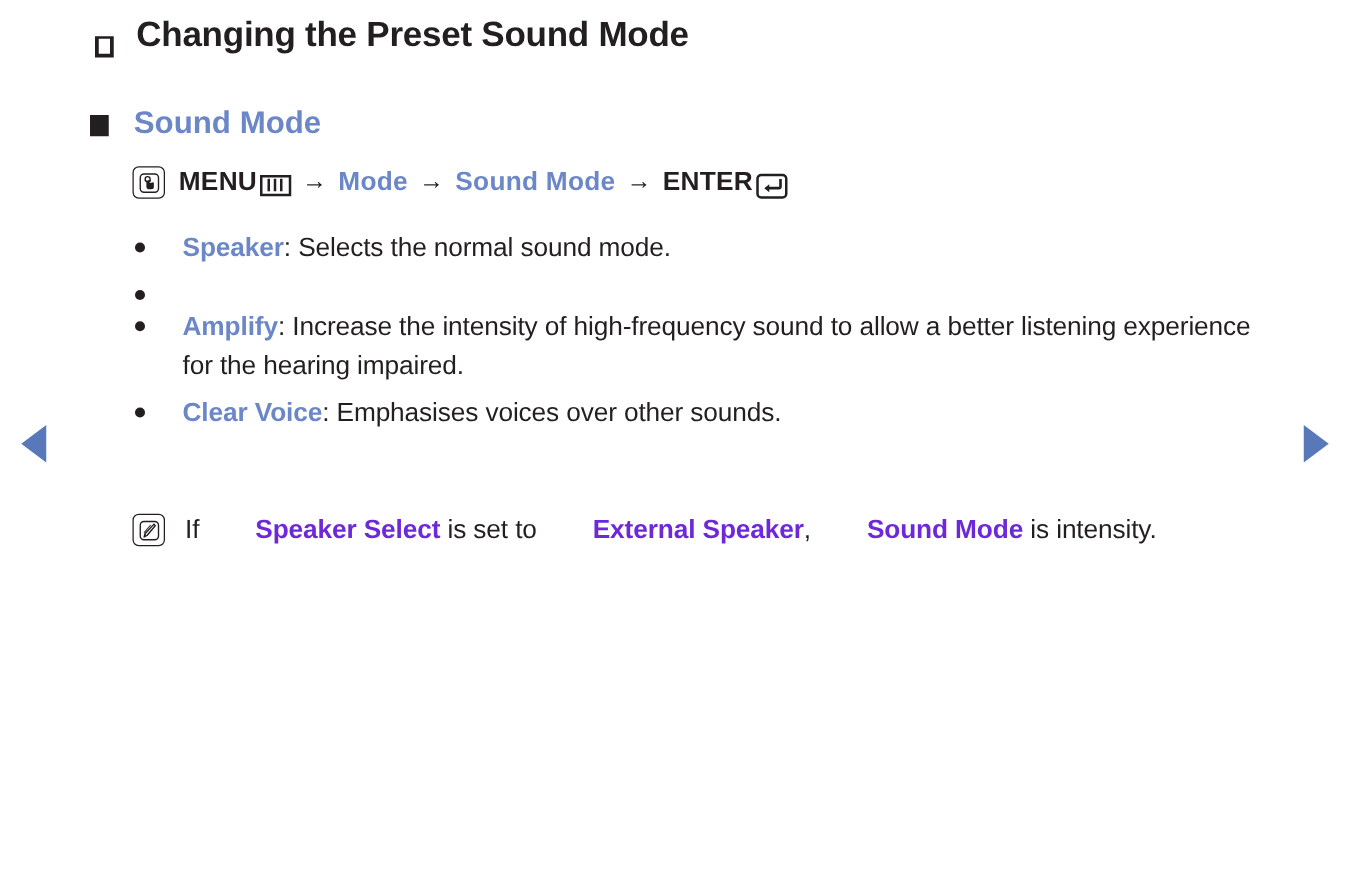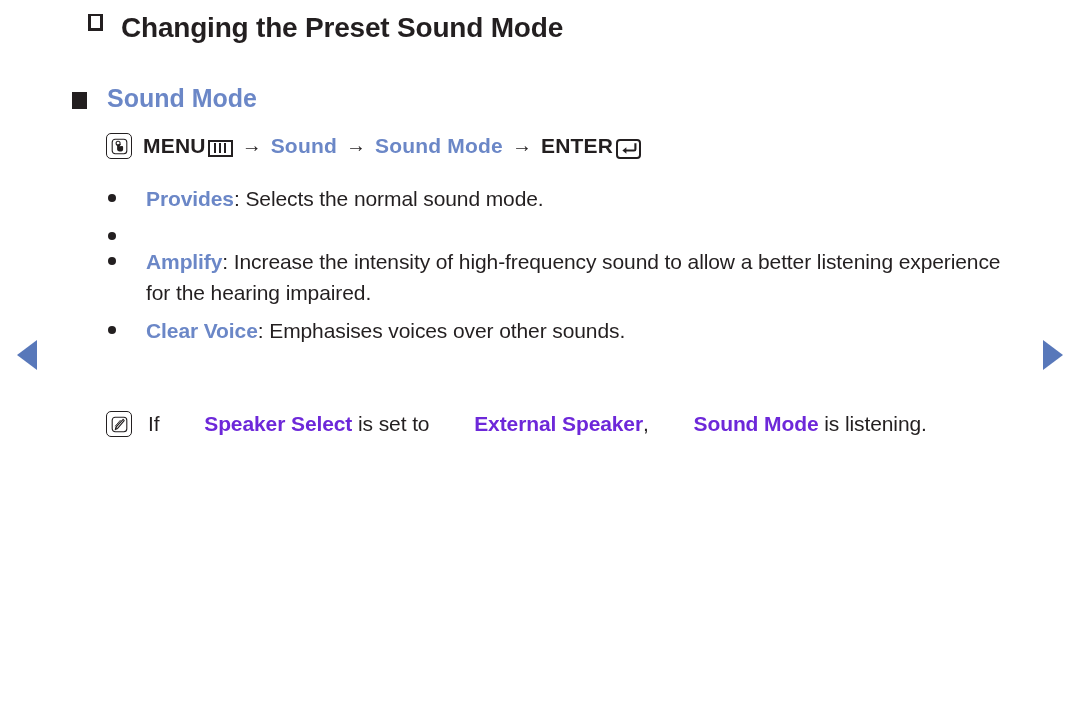--- a/index.html
+++ b/index.html
@@ -21,22 +21,21 @@
     position: absolute;
     inset: 0;
   }
 
   
   .title-row {
     position: absolute;
     left: 76px;
     top: 12px;
     display: flex;
-    align-items: flex-start;
-    margin-left: 12px;
+    align-items: flex-end;
   }
   .title-bullet {
     width: 15px;
     height: 17px;
     border: 3px solid #231f20;
     border-top-width: 2px;
     box-sizing: border-box;
     margin-right: 18px;
     position: relative;
     top: 2px;
@@ -266,38 +265,38 @@
         <path d="M6.1 6.6 L6.1 11.3 C6.1 12.6 7.2 13.4 8.6 13.4 L10.2 13.4 C11.4 13.4 12.1 12.7 12.1 11.6 L12.1 8.9 C12.1 8.2 11.6 7.8 11.0 7.9 L8.4 8.3 L9.6 6.9 C10.0 6.4 9.6 5.8 9.0 6.0 L6.1 6.6 Z" fill="#231f20"></path>
       </svg>
     </span>
     <span class="menu-word">MENU</span>
     <span class="menu-glyph-menu">
         <i></i>
         <i></i>
         <i></i>
       </span>
     <span class="menu-arrow">→</span>
-    <span class="menu-word blue">Sound</span>
+    <span class="menu-word blue">Mode</span>
     <span class="menu-arrow">→</span>
     <span class="menu-word blue">Sound Mode</span>
     <span class="menu-arrow">→</span>
     <span class="menu-word">ENTER</span>
     <span class="menu-glyph-enter">
       <svg width="16" height="12" viewBox="0 0 16 12" aria-hidden="true">
         <path d="M14.4 1.2 L14.4 6.2 C14.4 7.0 13.9 7.5 13.1 7.5 L4.6 7.5" fill="none" stroke="#231f20" stroke-width="2.1" stroke-linecap="square"></path>
         <path d="M5.4 4.3 L1.4 7.5 L5.4 10.7 Z" fill="#231f20"></path>
       </svg>
     </span>
   </div>
 
   <div class="bullets">
 
     <div class="bullet-item">
       <span class="dot"></span>
-      <span class="bullet-text"><span class="term">Provides</span><span>: </span><span>Selects the normal sound mode.</span></span>
+      <span class="bullet-text"><span class="term">Speaker</span><span>: </span><span>Selects the normal sound mode.</span></span>
     </div>
 
     <div class="bullet-item">
       <span class="dot"></span>
     </div>
 
 
     <div class="bullet-item">
       <span class="dot"></span>
       <span class="bullet-text"><span class="term">Amplify</span><span>: </span><span>Increase the intensity of high-frequency sound to allow a better listening experience for the hearing impaired.</span></span>
@@ -312,20 +311,20 @@
 
   <div class="note-row">
     <span class="note-icon">
       <svg width="17" height="17" viewBox="0 0 17 17" aria-hidden="true">
         <rect x="1.2" y="1.2" width="14.6" height="14.6" rx="3" fill="none" stroke="#231f20" stroke-width="1.1"></rect>
         <path d="M12.2 3.3 L5.0 11.0 L4.3 13.6 L6.6 12.4 L13.2 4.6 Z" fill="none" stroke="#231f20" stroke-width="1.1" stroke-linejoin="round"></path>
         <path d="M9.6 4.0 L4.2 10.2" fill="none" stroke="#231f20" stroke-width="0.9"></path>
         <path d="M4.3 13.6 L5.0 11.0 L6.1 12.0 Z" fill="#231f20"></path>
       </svg>
     </span>
-    <span class="note-text"><span>If </span><span class="term">Speaker Select</span><span> is set to </span><span class="term">External Speaker</span><span>, </span><span class="term">Sound Mode</span><span> is listening.</span></span>
+    <span class="note-text"><span>If </span><span class="term">Speaker Select</span><span> is set to </span><span class="term">External Speaker</span><span>, </span><span class="term">Sound Mode</span><span> is intensity.</span></span>
   </div>
 
   <div class="nav-arrow nav-prev"></div>
   <div class="nav-arrow nav-next"></div>
 
 
 </div>
 
 </body></html>

